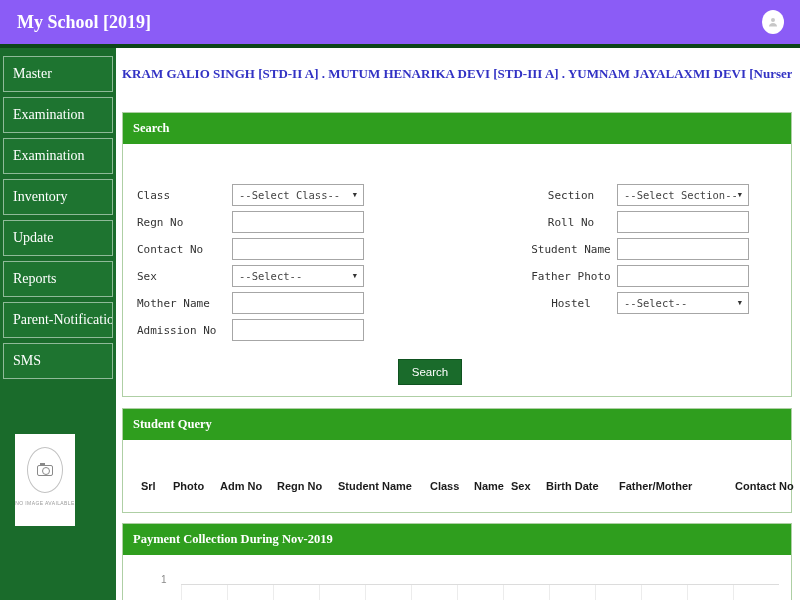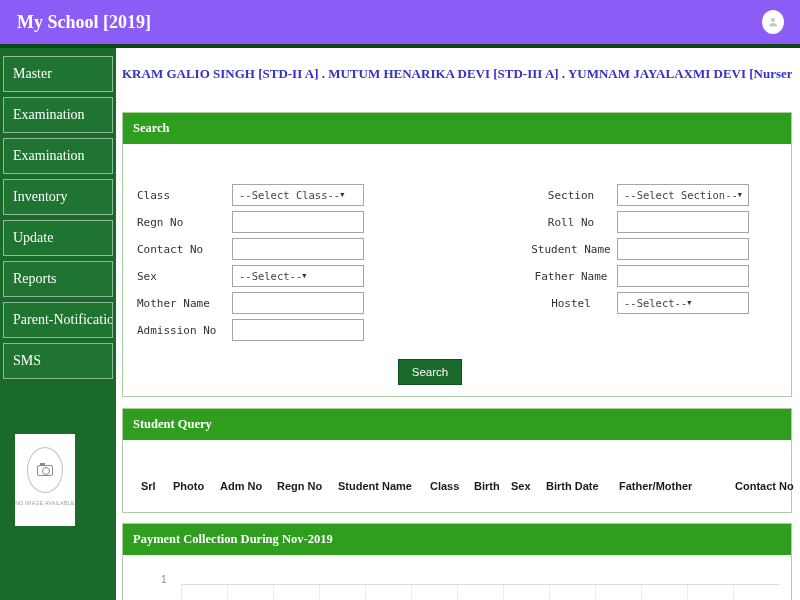--- a/index.html
+++ b/index.html
@@ -48,21 +48,21 @@
   .search-panel { margin-top:20px; }
   .search-body { padding:40px 12px 0 14px; }
   .form-cols { display:flex; }
   .col-left { width:352px; }
   .col-right { flex:1; padding-left:36px; }
   .frow { display:flex; align-items:center; height:22px; margin-bottom:5px; }
   .flabel { width:95px; font-family:"DejaVu Sans Mono", monospace; font-size:11px; color:#333; }
   .col-right .flabel { width:92px;text-align:center; }
   .ctl { width:132px; height:22px; border:1px solid #a6a6a6; background:#fff;
     font-family:"DejaVu Sans Mono", monospace; font-size:10.5px; color:#444; padding:0 6px; }
-  .select { display:flex; align-items:center; justify-content:flex-start; cursor:pointer; }
+  .select { display:flex; align-items:center; justify-content:space-between; cursor:pointer; }
   .sel-arrow { font-size:7px; color:#333; }
   .btn-row { text-align:center; padding:13px 0 11px 0; transform:translateX(-28px); }
   .search-btn { background:#1a6b2b; color:#fff; border:1px solid #0f5220;
     padding:6px 13px; font-size:11.5px; cursor:pointer; }
 
   
   .sq-panel { margin-top:11px; }
   .sq-body { padding:40px 0 20px 0; }
   .thead { display:flex; padding-left:18px; font-weight:bold; font-size:11px; color:#1b1b1b; }
   .th { flex:0 0 auto; }
@@ -163,21 +163,21 @@
             </div>
             <div class="frow">
               <span class="flabel">Roll No</span>
               <input class="ctl" style="">
             </div>
             <div class="frow">
               <span class="flabel">Student Name</span>
               <input class="ctl" style="">
             </div>
             <div class="frow">
-              <span class="flabel">Father Name</span>
+              <span class="flabel">Father Photo</span>
               <input class="ctl" style="">
             </div>
             <div class="frow">
               <span class="flabel">Hostel</span>
               <div class="ctl select">
                 <span>--Select--</span>
                 <span class="sel-arrow">▼</span>
               </div>
             </div>
           </div>
@@ -191,21 +191,21 @@
     <div class="panel sq-panel">
       <div class="panel-h">Student Query</div>
       <div class="sq-body">
         <div class="thead">
           <span class="th">Srl</span>
           <span class="th">Photo</span>
           <span class="th">Adm No</span>
           <span class="th">Regn No</span>
           <span class="th">Student Name</span>
           <span class="th">Class</span>
-          <span class="th">Birth</span>
+          <span class="th">Name</span>
           <span class="th">Sex</span>
           <span class="th">Birth Date</span>
           <span class="th">Father/Mother</span>
           <span class="th">Contact No</span>
         </div>
       </div>
     </div>
 
     <div class="panel pay-panel">
       <div class="panel-h">Payment Collection During Nov-2019</div>

